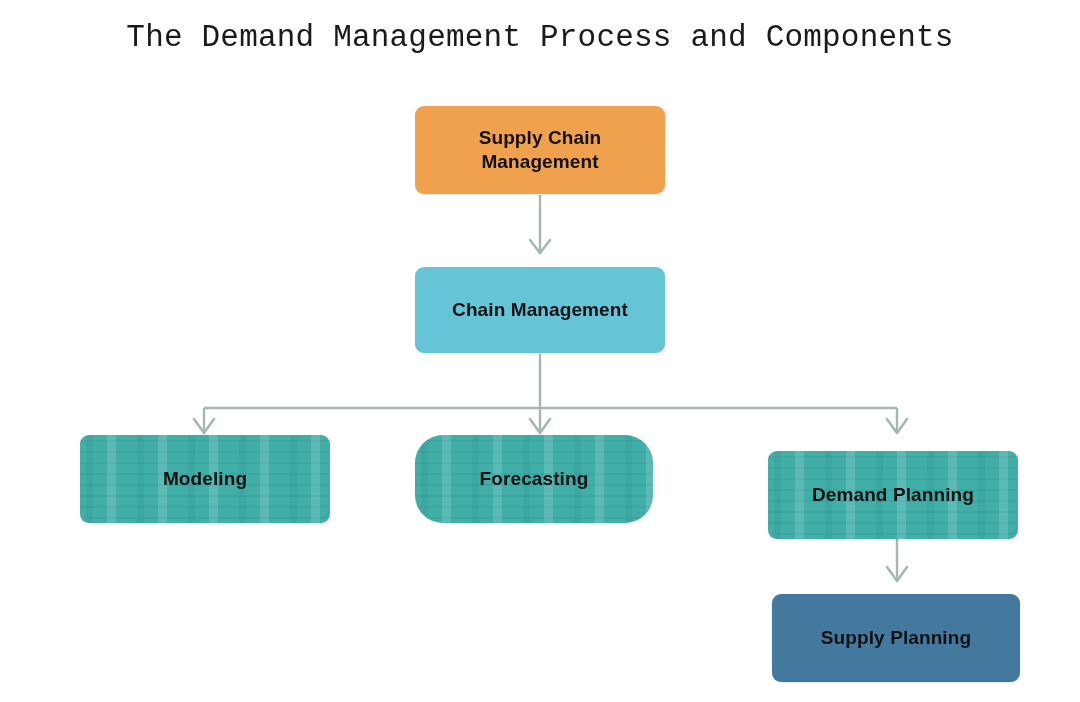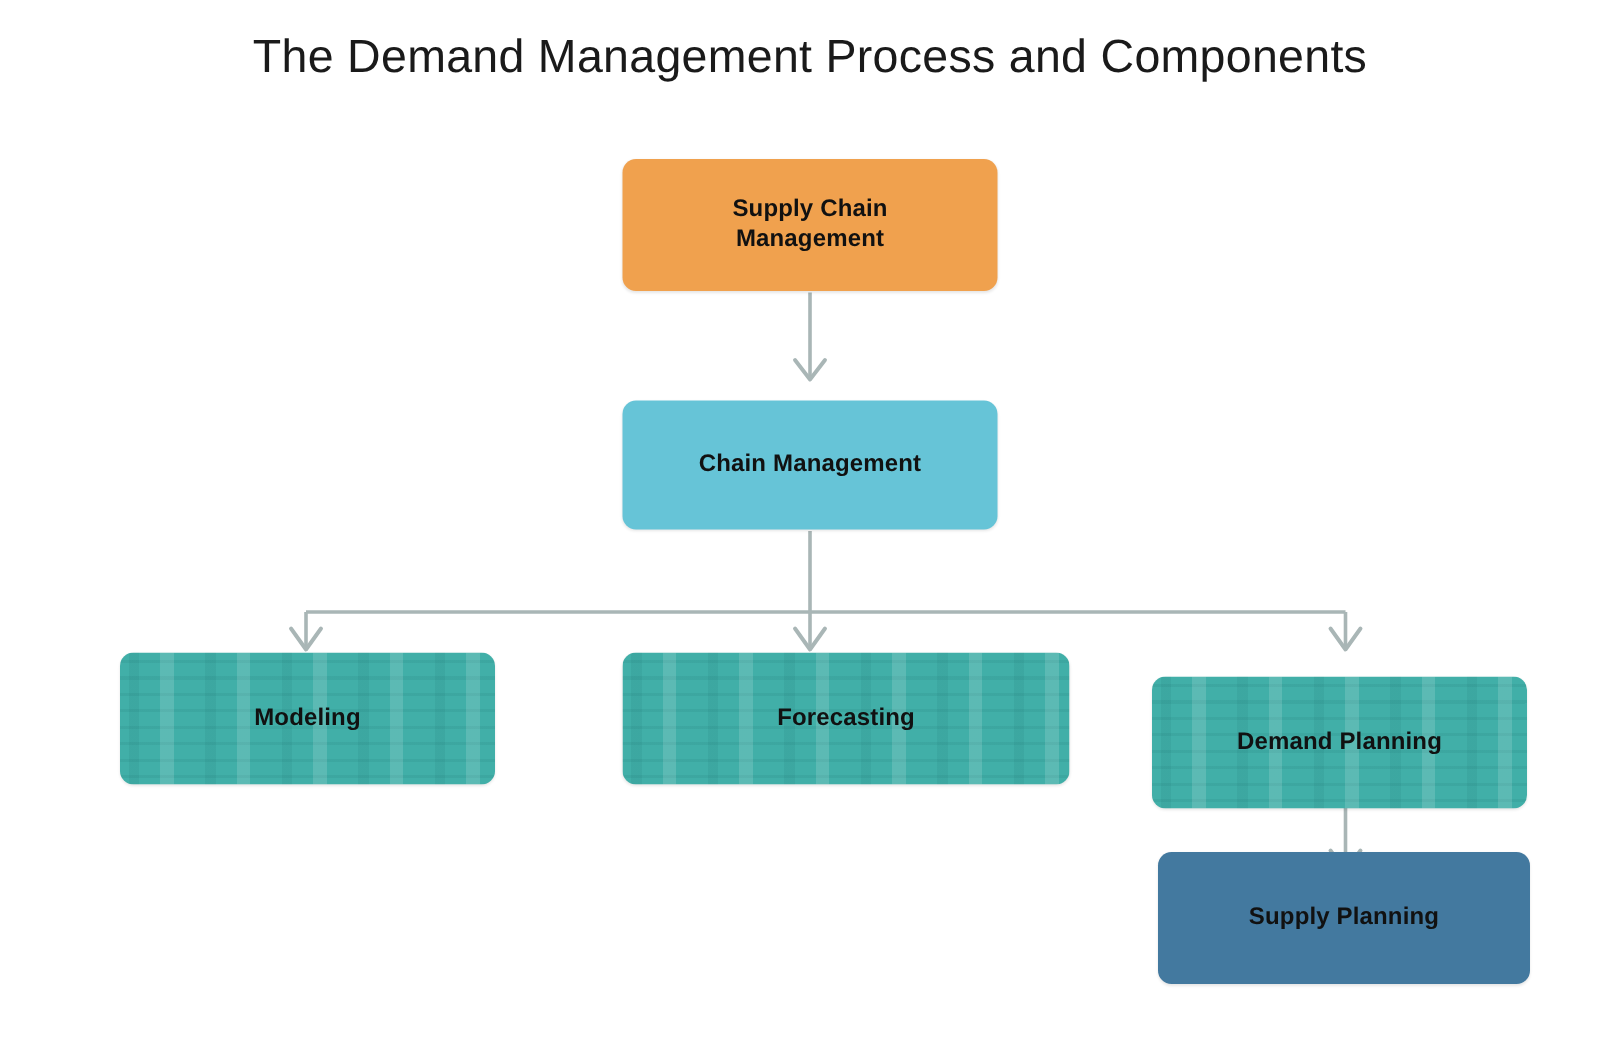--- a/index.html
+++ b/index.html
@@ -24,21 +24,21 @@
     height: 702px;
   }
 
   
   .diagram-title {
     position: absolute;
     left: 0;
     top: 20px;
     width: 1080px;
     text-align: center;
-    font-family: Liberation Sans, sans-serif;
+    font-family: Liberation Mono, monospace;
     font-size: 31px;
     font-weight: 400;
     color: #1a1a1a;
     letter-spacing: 0.2px;
     white-space: nowrap;
   }
 
   
   #connector-layer {
     position: absolute;
@@ -53,21 +53,21 @@
   .node {
     position: absolute;
     box-sizing: border-box;
     border-radius: 9px;
     display: flex;
     align-items: center;
     justify-content: center;
     text-align: center;
     color: #111111;
     font-weight: bold;
-    font-size: 16px;
+    font-size: 19px;
     line-height: 1.28;
     letter-spacing: 0.1px;
     padding: 4px 10px;
     box-shadow: 0 1px 2px rgba(0,0,0,0.10);
   }
 
   .node-label {
     display: block;
     white-space: pre-line;
   }
@@ -78,27 +78,27 @@
     background: #F0A14E;
   }
   #node-demand-management {
     left: 415px; top: 267px; width: 250px; height: 86px;
     background: #66C4D7;
   }
   #node-modeling {
     left: 80px; top: 435px; width: 250px; height: 88px;
   }
   #node-forecasting {
-    left: 415px; top: 435px; width: 298px; height: 88px;
+    left: 415px; top: 435px; width: 238px; height: 88px; border-radius: 28px;
   }
   #node-demand-planning {
     left: 768px; top: 435px; width: 250px; height: 88px; margin-top: 16px;
   }
   #node-supply-planning {
-    left: 772px; top: 568px; width: 248px; height: 88px;
+    left: 772px; top: 594px; width: 248px; height: 88px;
     background: #43799F;
   }
 
   
   .node-teal {
     background-color: #41AFA8;
     background-image:
       repeating-linear-gradient(
         90deg,
         rgba(255,255,255,0.00) 0px,

